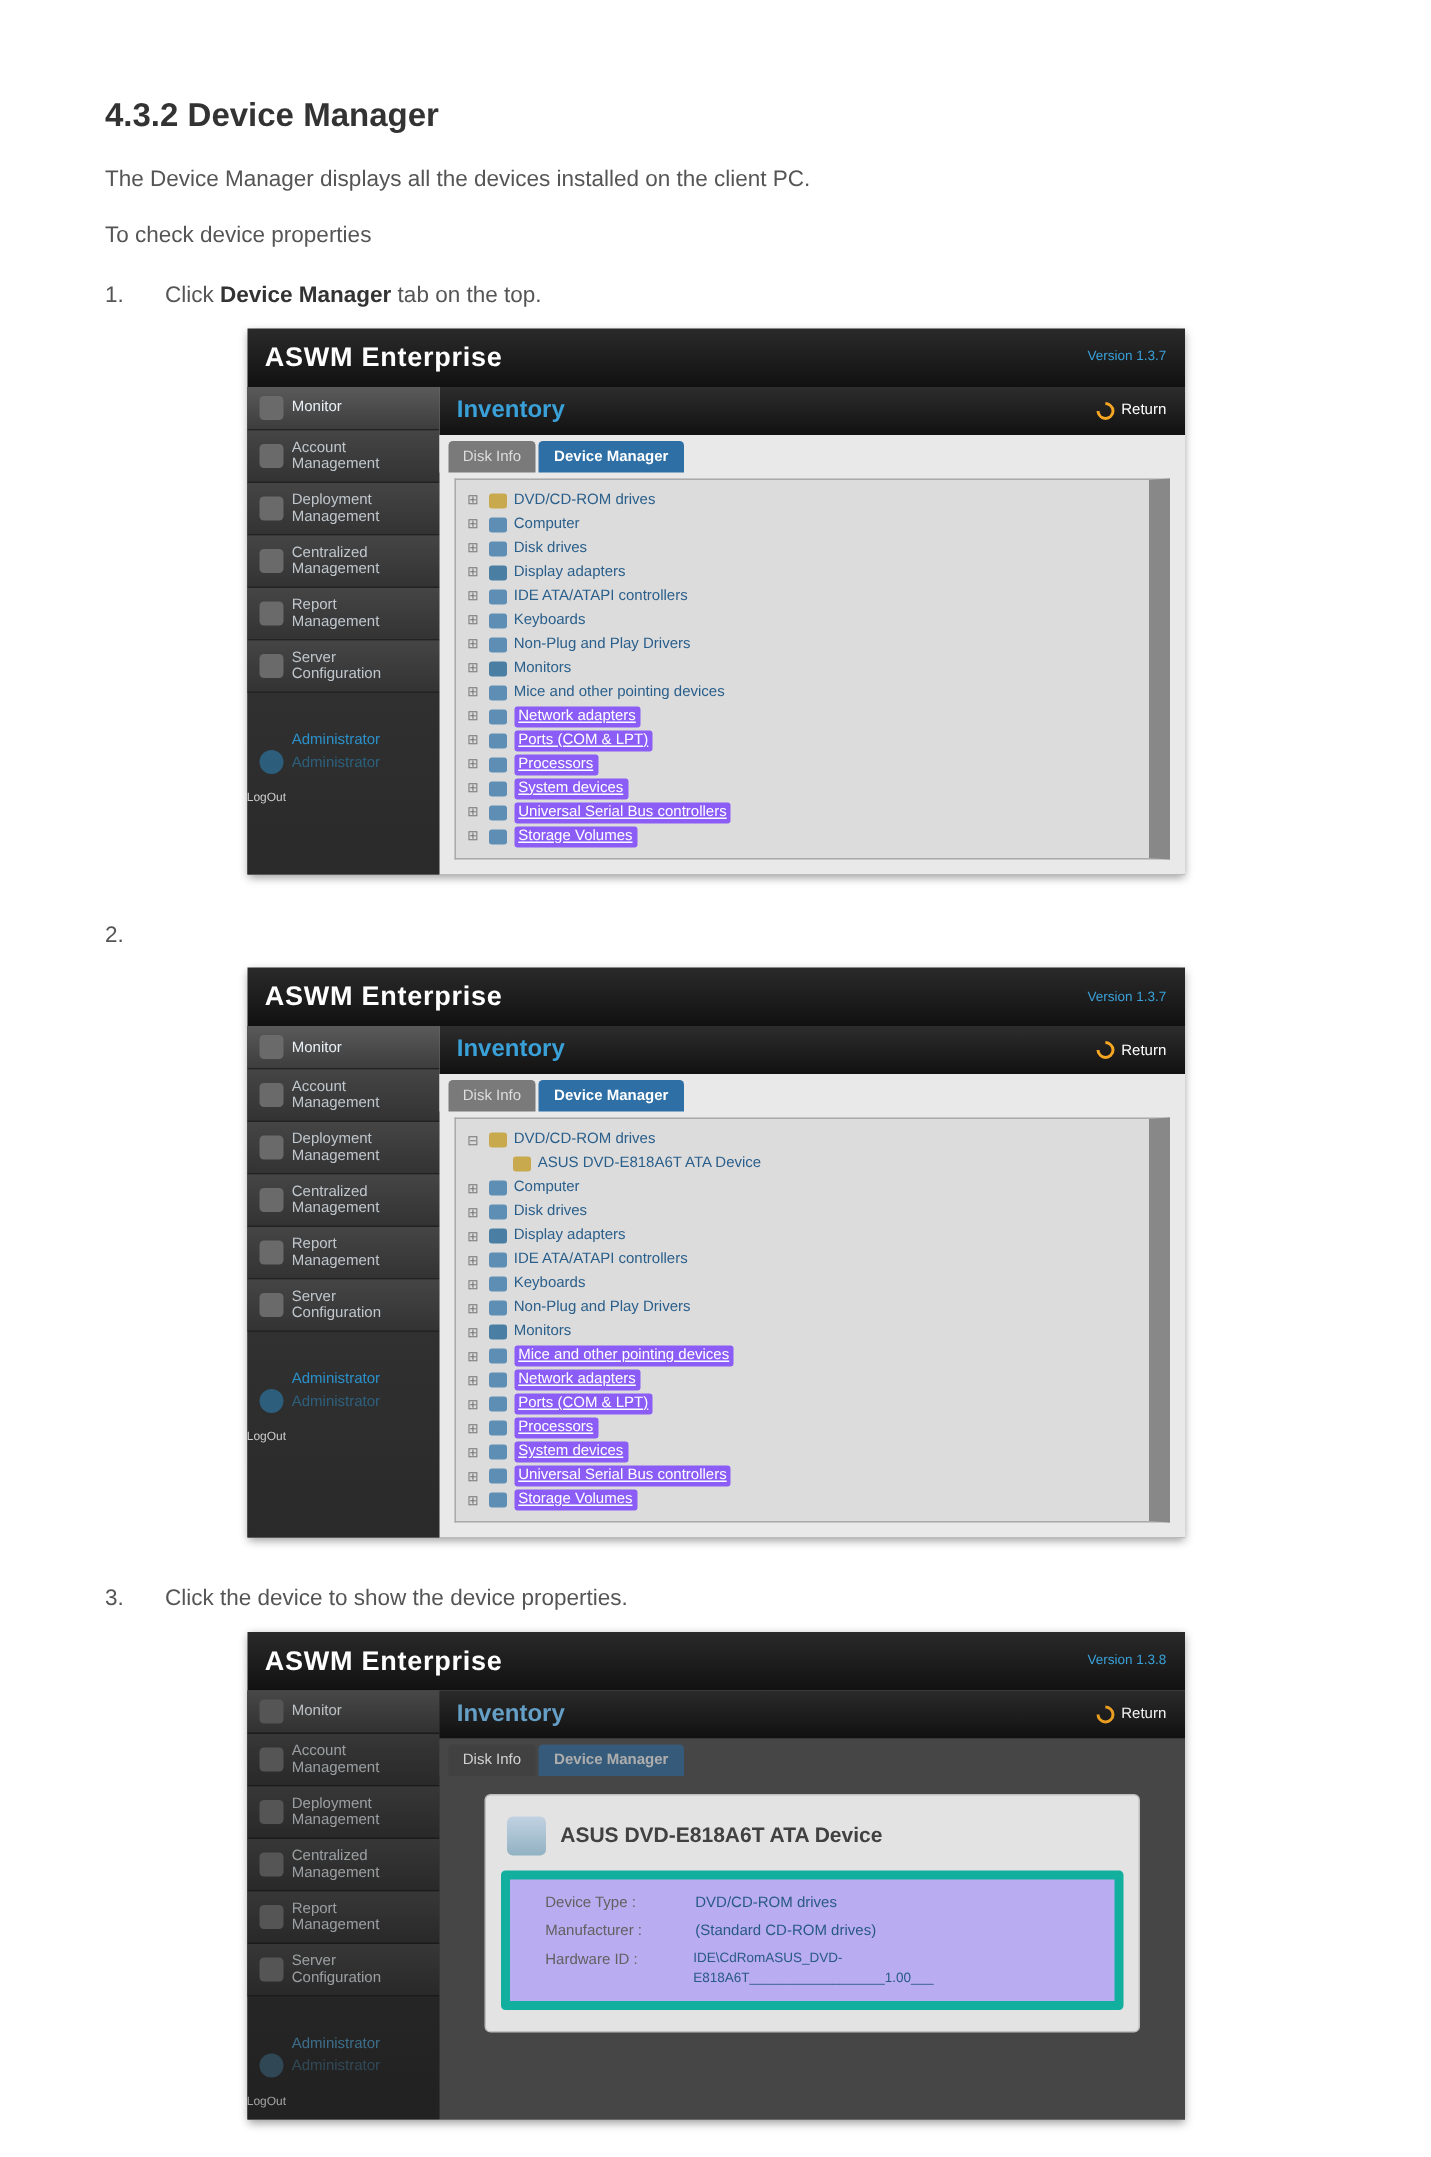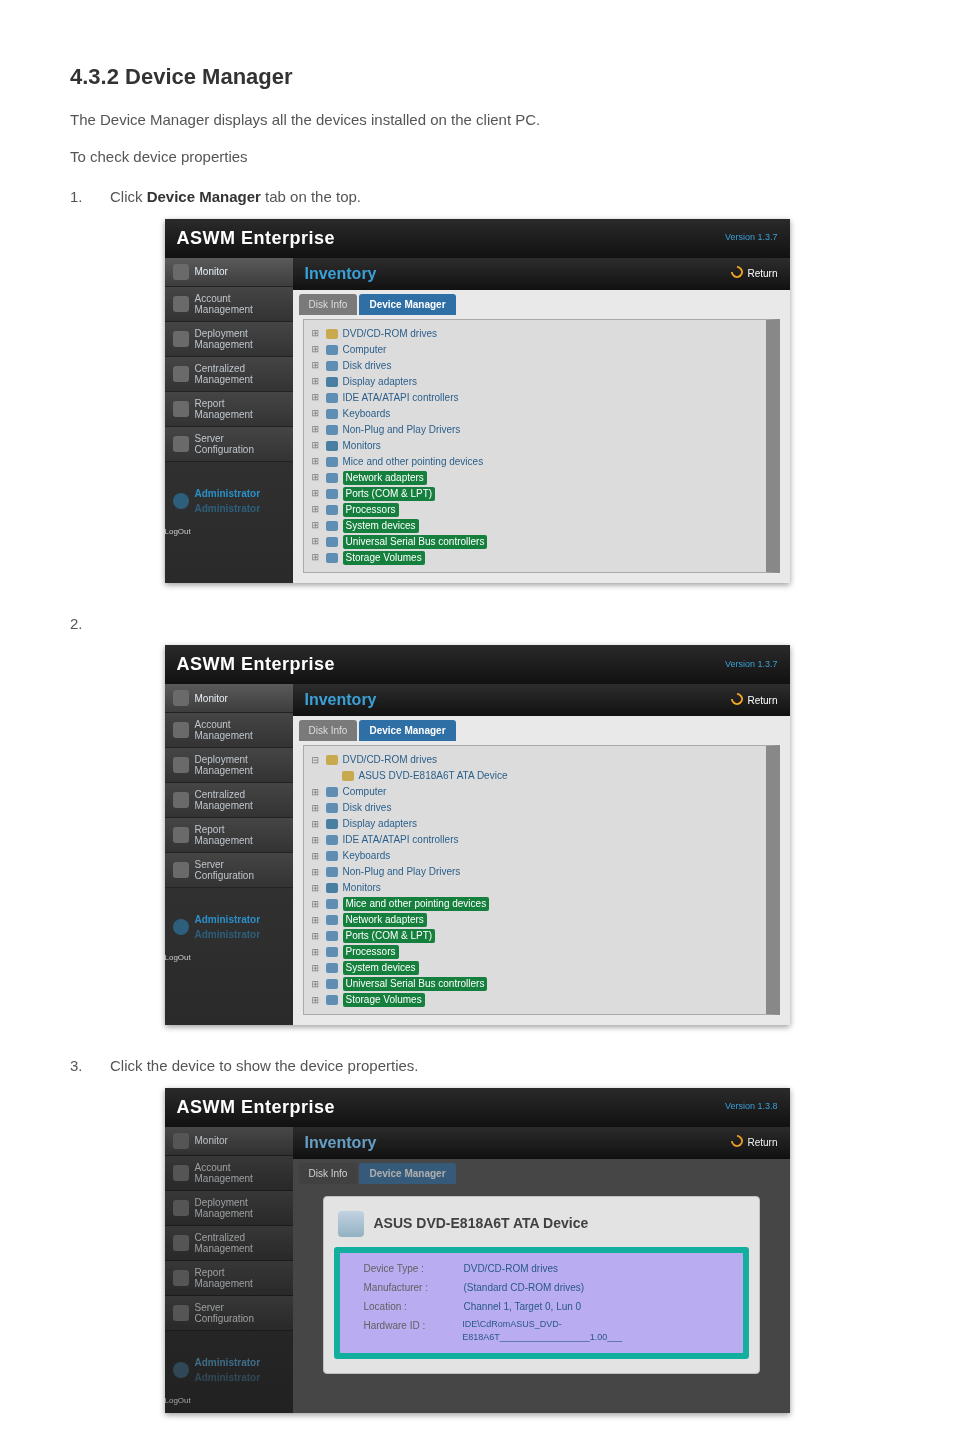--- a/index.html
+++ b/index.html
@@ -70,35 +70,34 @@
     border-radius: 3px;
     flex-shrink: 0;
   }
   .ss-admin {
     margin-top: 18px;
     padding: 6px 8px 10px 8px;
     color: #2b90c9;
     font-size: 10px;
     display:flex;
     gap:6px;
-    align-items:center;
-    font-weight:bold;
+    align-items:flex-end;
   }
   .ss-admin-gear { width:16px; height:16px; background:#2b90c9; border-radius:50%; flex-shrink:0; opacity:0.5;}
   .ss-logout { font-size:8px; color:#ccc; padding:0 8px 6px 0;}
   .ss-main { flex: 1; background: #e9e9e9; display:flex; flex-direction:column; }
   .ss-header {
     background: linear-gradient(#2d2d2d, #111);
     display:flex; justify-content:space-between; align-items:center;
     padding: 4px 12px;
   }
   .ss-header-title { color:#3aa0d8; font-size:16px; font-weight:bold; }
   .ss-return {
     color:#fff; font-size:10px;
-    display:flex; align-items:flex-start; gap:4px;
+    display:flex; align-items:center; gap:4px;
   }
   .ss-return-arrow { width:12px; height:12px; border:2px solid #f5a623; border-radius:50%; border-left-color:transparent; transform:rotate(45deg); }
   .ss-tabs {
     display:flex; gap:2px; padding:4px 6px 0 6px;
     background:#e9e9e9;
   }
   .ss-tab {
     padding:3px 10px;
     font-size:10px;
     border-radius:3px 3px 0 0;
@@ -113,21 +112,21 @@
     border-right:14px solid #888;
     color:#2a5f8b;
     font-size:10px;
     line-height:1.4;
   }
   .ss-tree .node { display:flex; align-items:center; gap:5px; padding:1px 0;}
   .ss-tree .expander { width:9px; display:inline-block; color:#777; font-size:9px;}
   .ss-tree .tree-icon { width:12px; height:10px; background:#5f8eb5; border-radius:2px; display:inline-block; flex-shrink:0;}
   .ss-tree .tree-icon.disc { background:#c8a94e; }
   .ss-tree .tree-icon.mon { background:#4a7fa3; }
-  .ss-tree .highlight { background:#15803d; color:#fff; padding:0 3px; border-radius:2px;}
+  .ss-tree .highlight { background:#8b5cf6; color:#fff; padding:0 3px; border-radius:2px;text-decoration:underline;}
   .ss-tree .indent1 { padding-left:16px; }
 
   
   .ss-panel {
     margin:6px 12px 12px 12px;
     background:#efefef;
     border:1px solid #c9c9c9;
     border-radius:4px;
     padding:8px 10px 14px 10px;
     color:#555;
@@ -528,24 +527,20 @@
           <div style="background:#c4b5fd; border:6px solid #14b8a6; border-radius:3px; padding:6px 20px;">
             <div class="ss-field-row">
                 <span class="ss-field-label">Device Type :</span>
                 <span class="ss-field-val">DVD/CD-ROM drives</span>
               </div>
             <div class="ss-field-row">
                 <span class="ss-field-label">Manufacturer :</span>
                 <span class="ss-field-val">(Standard CD-ROM drives)</span>
               </div>
             <div class="ss-field-row">
-                <span class="ss-field-label">Location :</span>
-                <span class="ss-field-val">Channel 1, Target 0, Lun 0</span>
-              </div>
-            <div class="ss-field-row">
                 <span class="ss-field-label">Hardware ID :</span>
                 <span class="ss-field-val" style="font-size:9px;">IDE\CdRomASUS_DVD-E818A6T__________________1.00___</span>
               </div>
           </div>
         </div>
       </div>
     </div>
   </div>
 </div>
 

